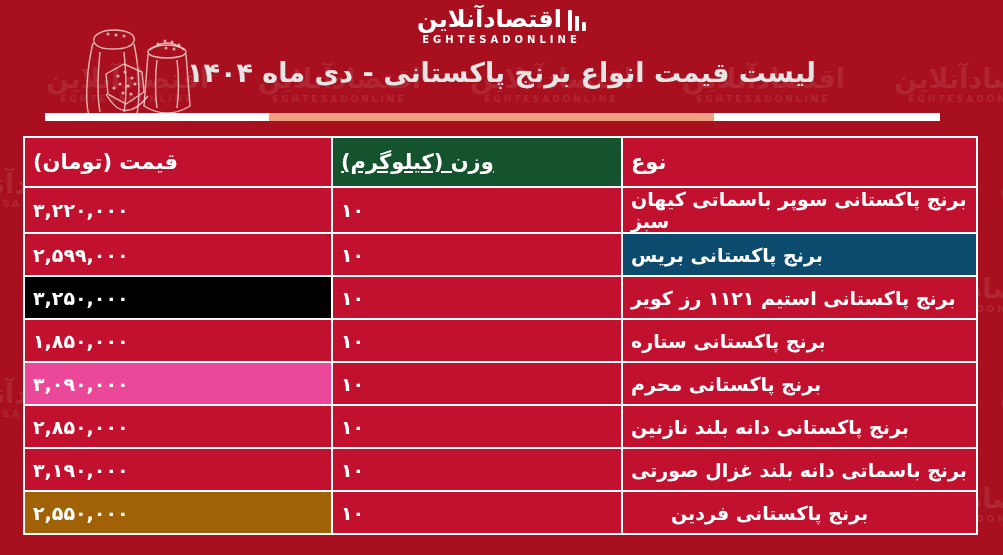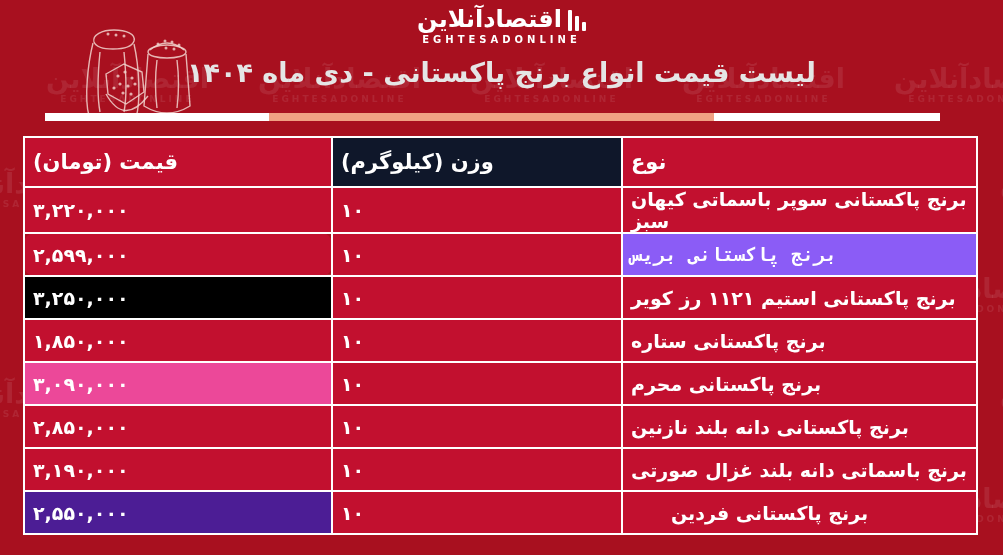--- a/index.html
+++ b/index.html
@@ -214,32 +214,32 @@
 
   <table class="price-table">
     <colgroup>
       <col style="width:355px">
         <col style="width:290px">
         <col style="width:308px">
     </colgroup>
     <thead>
       <tr>
         <th style="background: rgb(194, 16, 47); margin-top: 13px;">نوع</th>
-        <th style="background: #0f172a;">وزن (کیلوگرم)</th>
+        <th style="background: #14532d; text-decoration: underline;">وزن (کیلوگرم)</th>
         <th style="background: rgb(194, 16, 47);">قیمت (تومان)</th>
       </tr>
     </thead>
     <tbody>
         <tr>
           <td style="background: rgb(194, 16, 47);">برنج پاکستانی سوپر باسماتی کیهان سبز</td>
           <td style="background: rgb(194, 16, 47);">۱۰</td>
           <td style="background: rgb(194, 16, 47);">۳,۲۲۰,۰۰۰</td>
         </tr>
         <tr>
-          <td style="background: #8b5cf6; font-family: Liberation Mono, monospace;">برنج پاکستانی بریس</td>
+          <td style="background: #0c4a6e;">برنج پاکستانی بریس</td>
           <td style="background: rgb(194, 16, 47);">۱۰</td>
           <td style="background: rgb(194, 16, 47); border-radius: 10px;">۲,۵۹۹,۰۰۰</td>
         </tr>
         <tr>
           <td style="background: rgb(194, 16, 47);">برنج پاکستانی استیم ۱۱۲۱ رز کویر</td>
           <td style="background: rgb(194, 16, 47);">۱۰</td>
           <td style="background: #000000; margin-left: 8px;">۳,۲۵۰,۰۰۰</td>
         </tr>
         <tr>
           <td style="background: rgb(194, 16, 47);">برنج پاکستانی ستاره</td>
@@ -257,18 +257,18 @@
           <td style="background: rgb(194, 16, 47);">۲,۸۵۰,۰۰۰</td>
         </tr>
         <tr>
           <td style="background: rgb(194, 16, 47);">برنج باسماتی دانه بلند غزال صورتی</td>
           <td style="background: rgb(194, 16, 47);">۱۰</td>
           <td style="background: rgb(194, 16, 47);">۳,۱۹۰,۰۰۰</td>
         </tr>
         <tr>
           <td style="background: rgb(194, 16, 47); padding-left: 48px;">برنج پاکستانی فردین</td>
           <td style="background: rgb(194, 16, 47);">۱۰</td>
-          <td style="background: #4c1d95;">۲,۵۵۰,۰۰۰</td>
+          <td style="background: #a16207;">۲,۵۵۰,۰۰۰</td>
         </tr>
       </tbody>
   </table>
 
 </div>
 
 </body></html>

